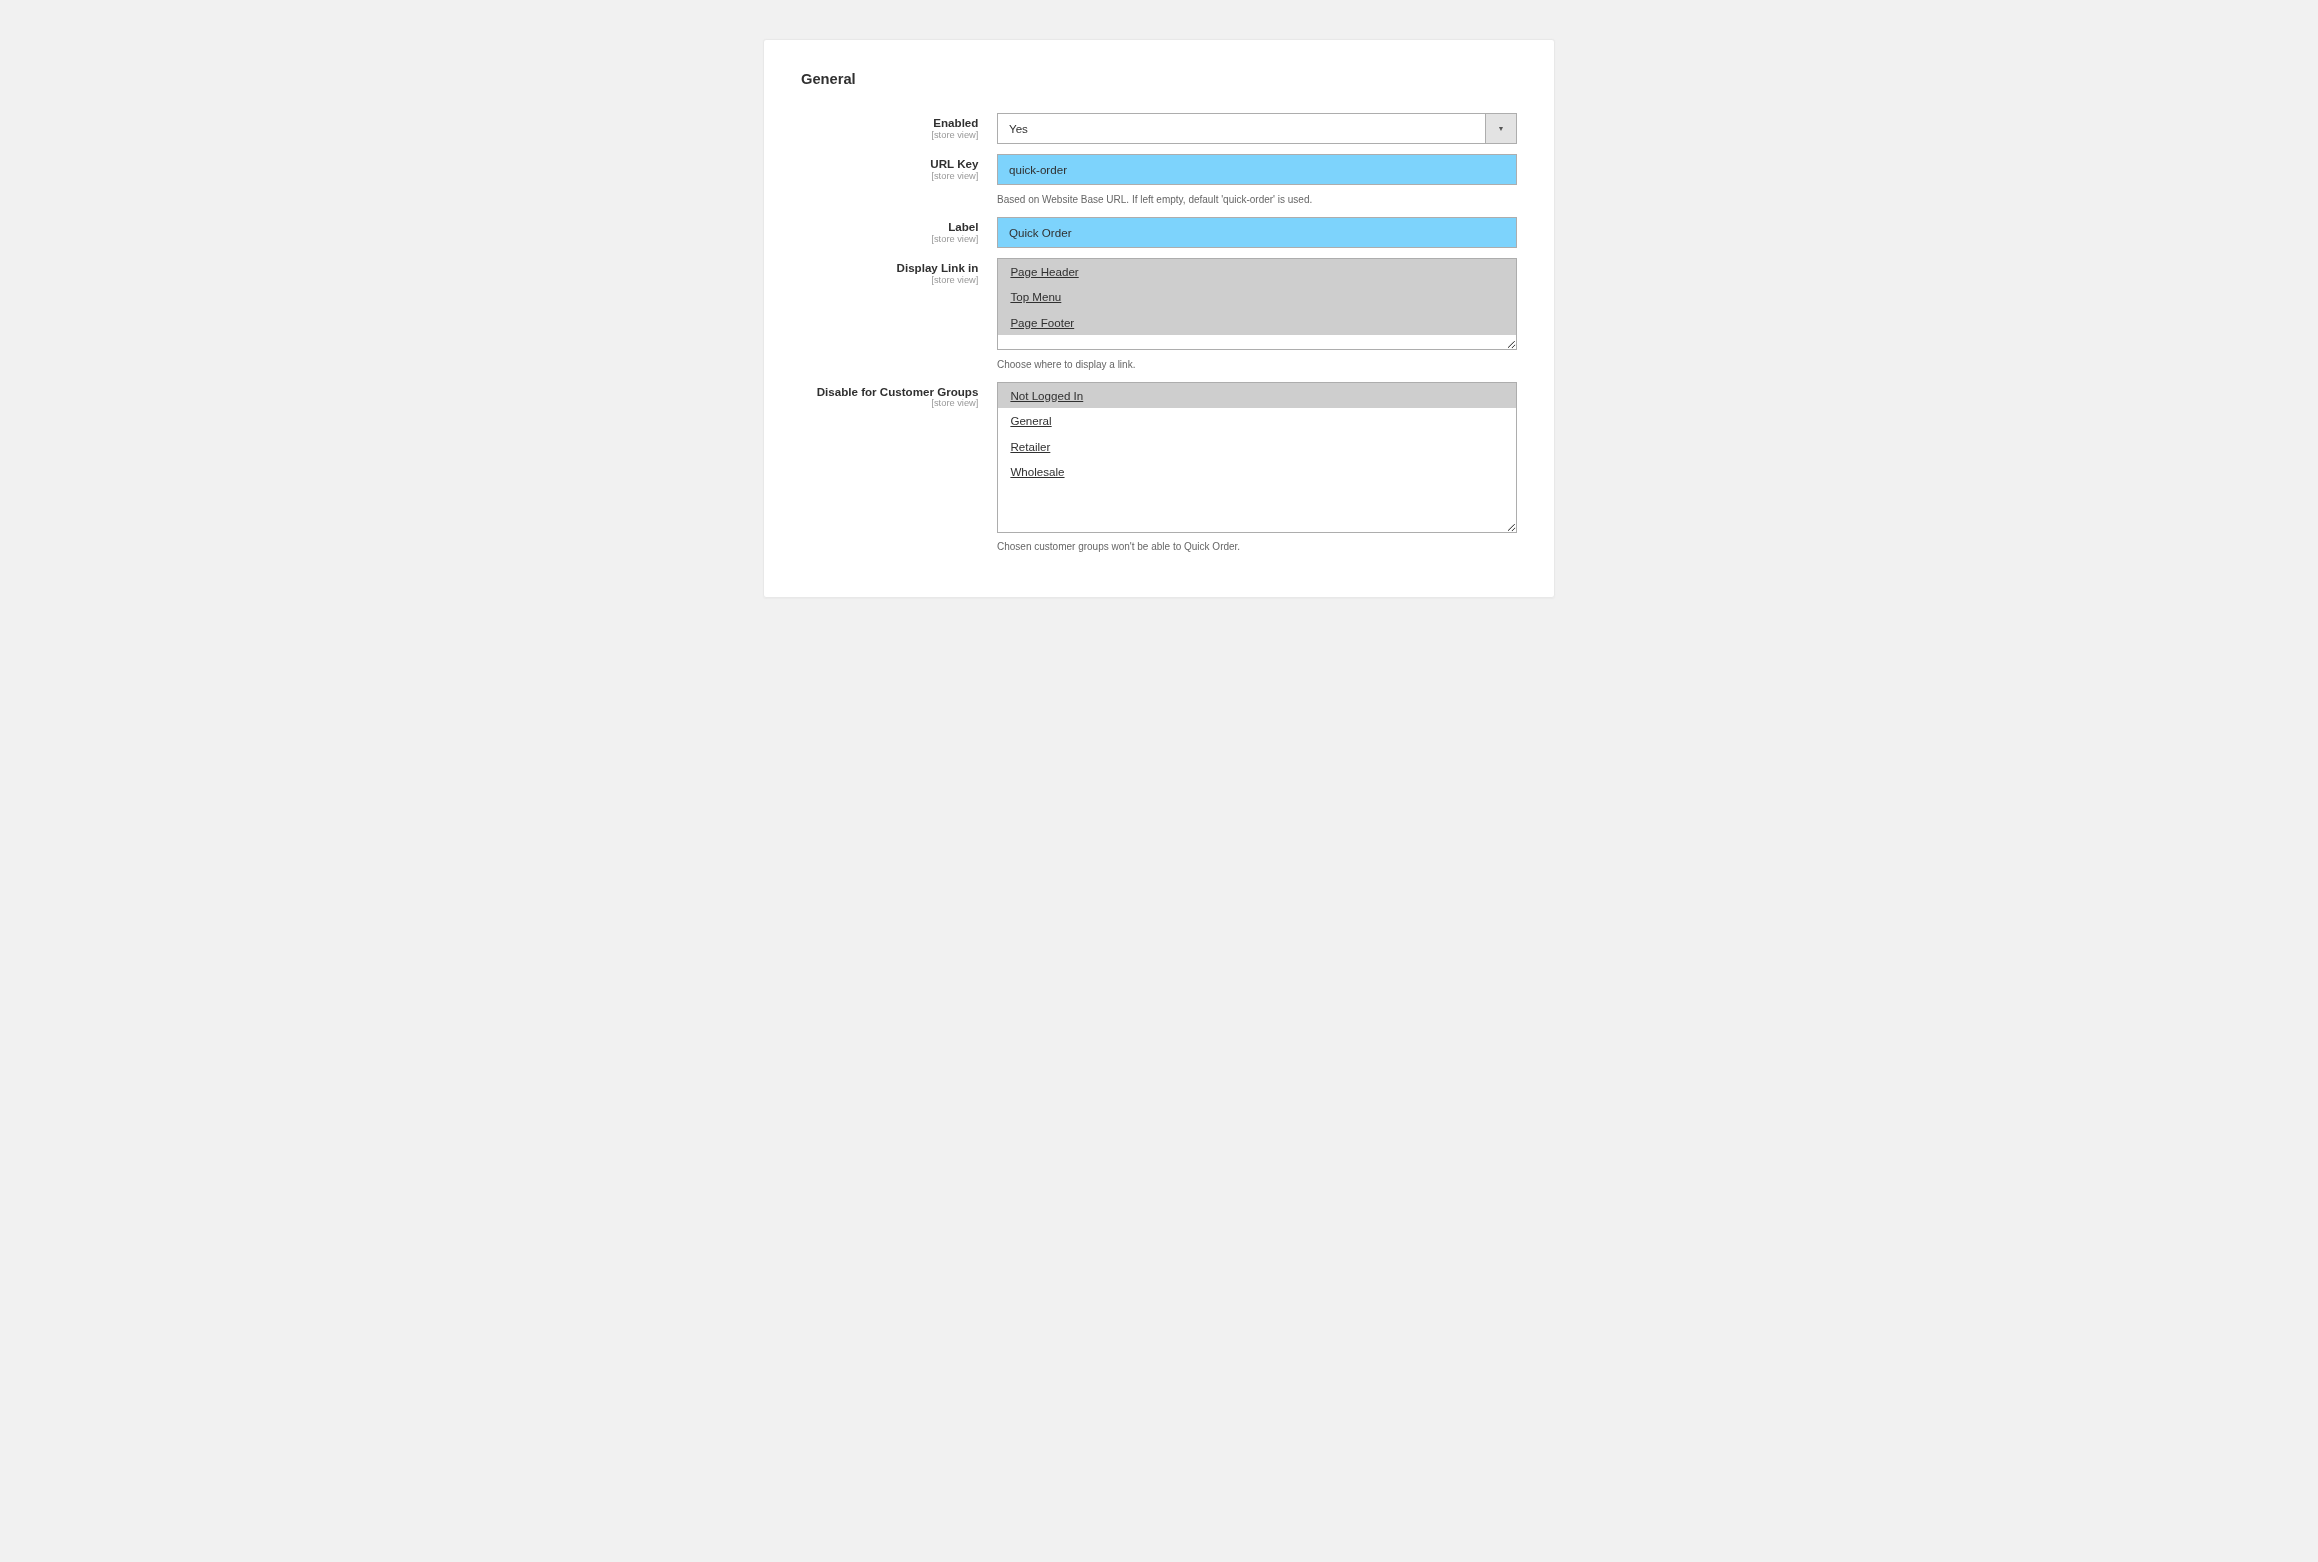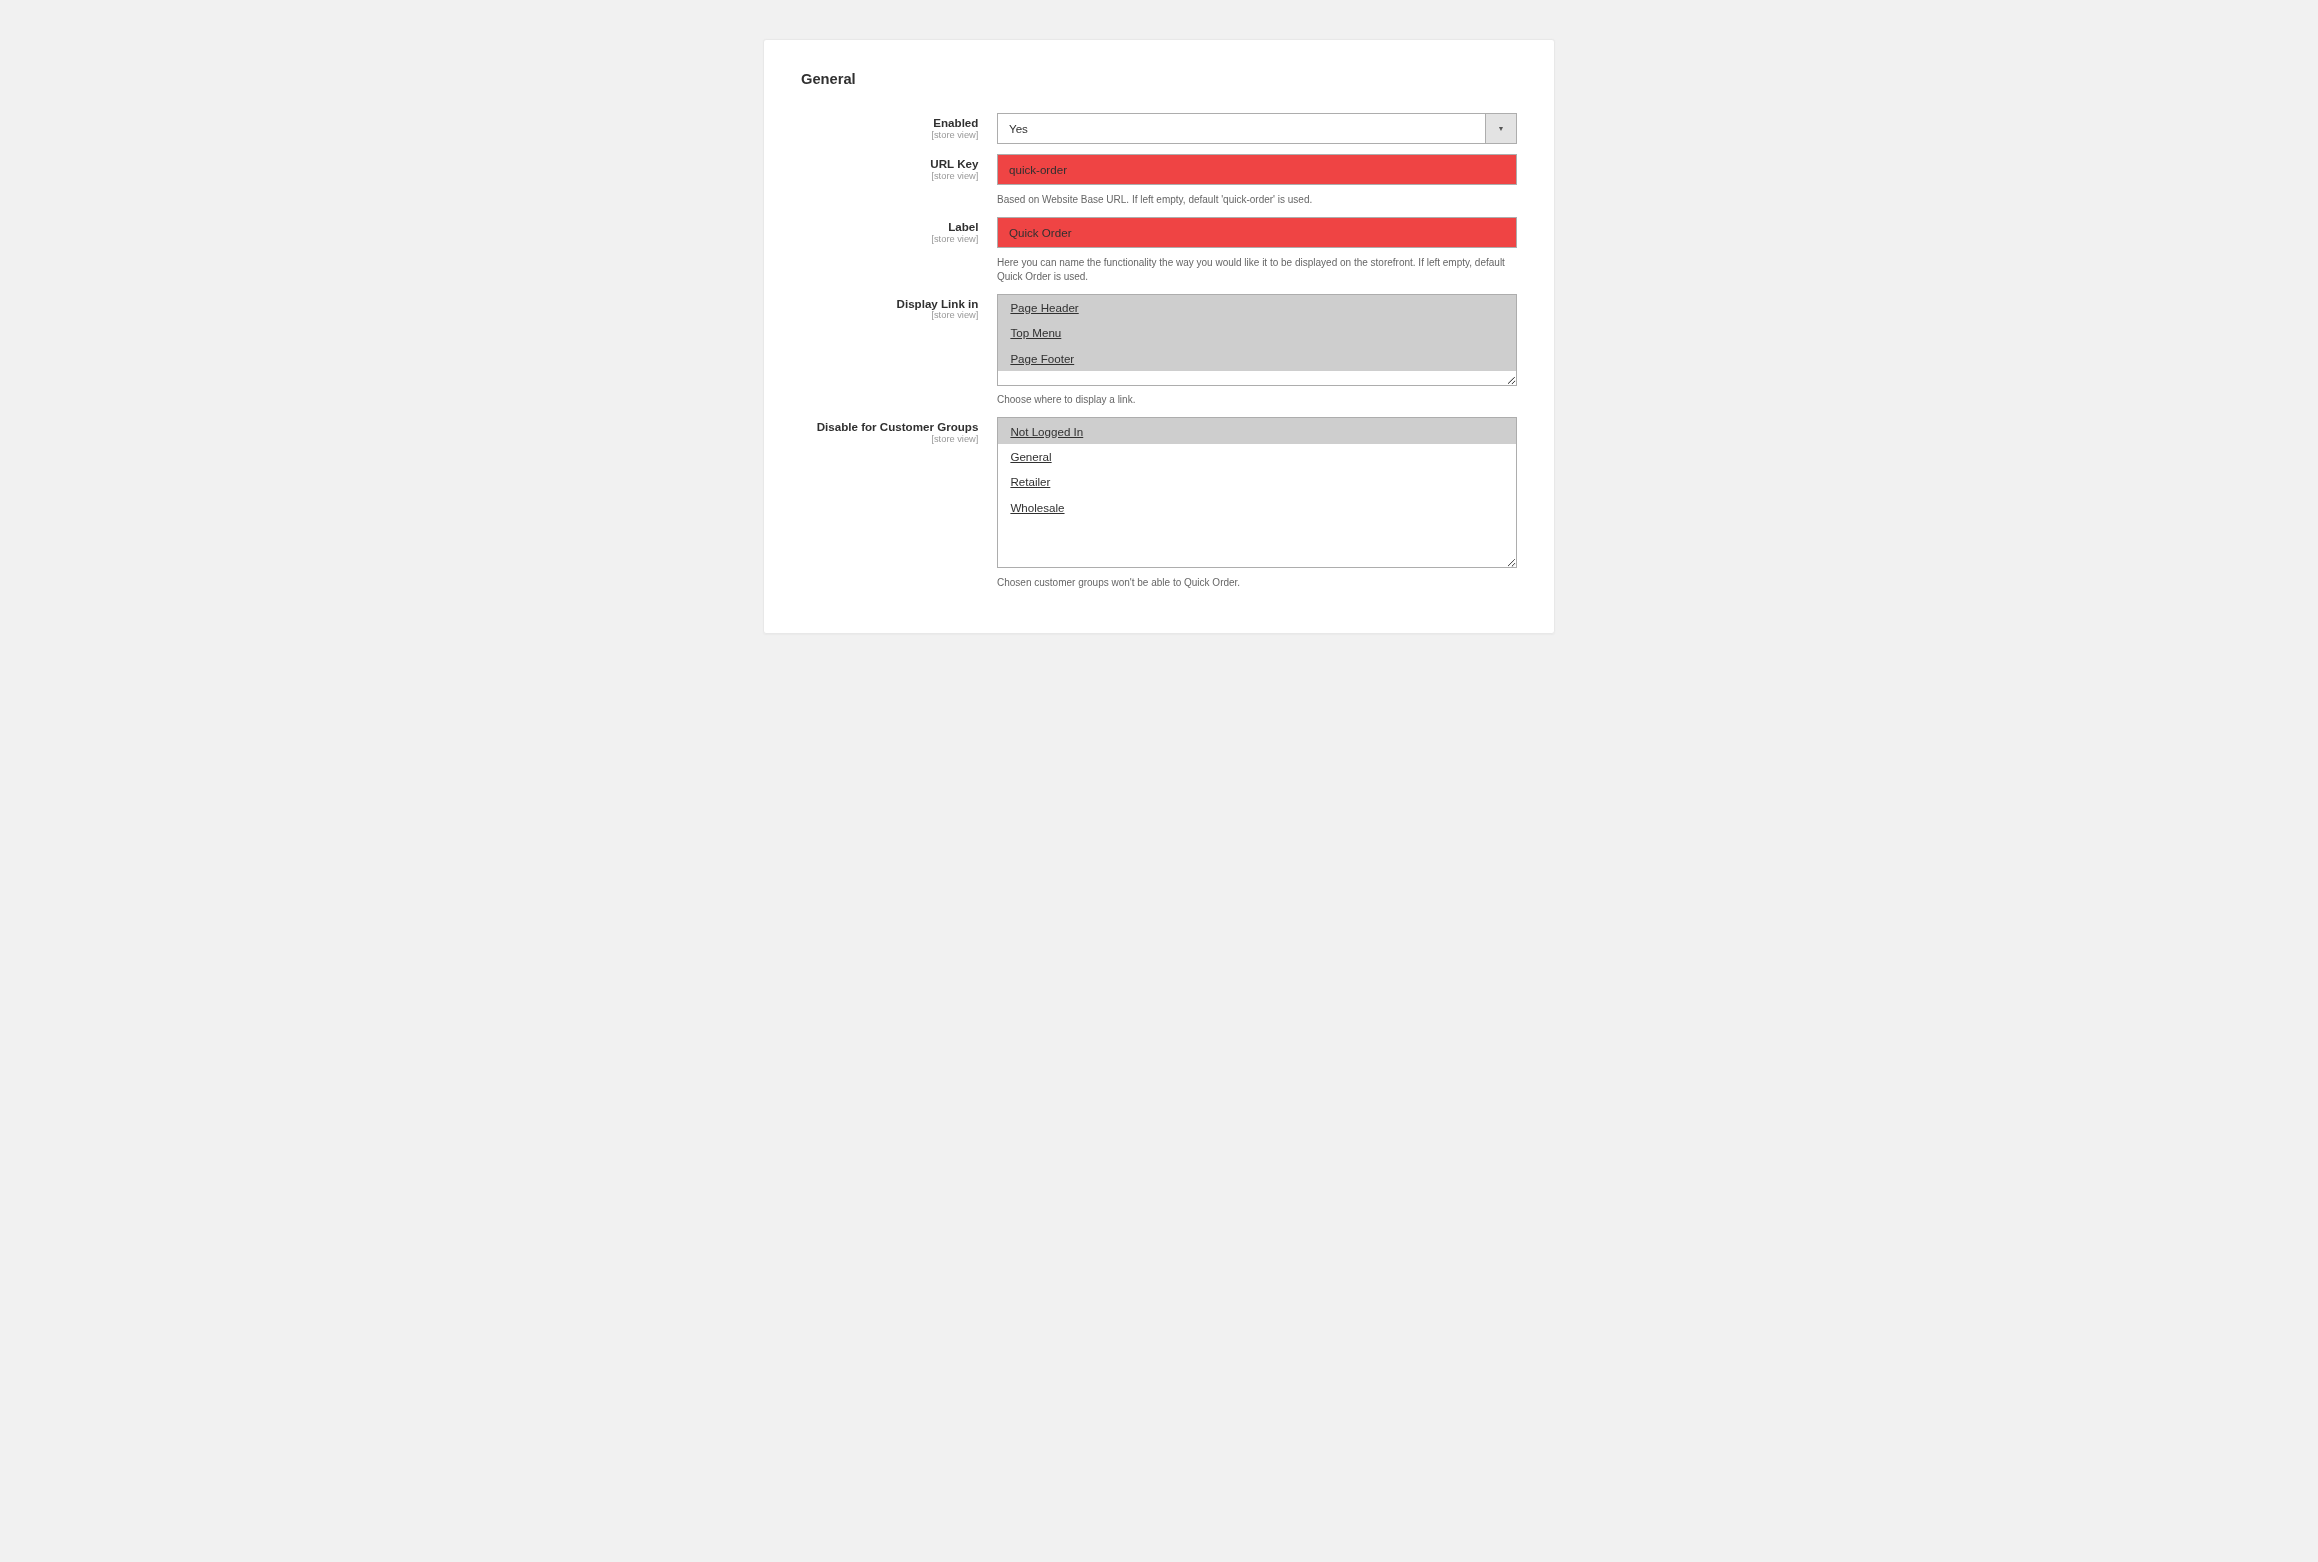--- a/index.html
+++ b/index.html
@@ -81,21 +81,21 @@
     justify-content: center;
     color: #555;
     font-size: 7px;
   }
 
   
   .text-input {
     width: 100%;
     height: 31px;
     border: 0.8px solid #adadad;
-    background: #ef4444;
+    background: #7dd3fc;
     padding: 0 11px;
     font-size: 11.6px;
     color: #303030;
     font-family: inherit;
   }
 
   
   .multiselect {
     border: 0.8px solid #adadad;
     background: #fff;
@@ -164,21 +164,20 @@
     </div>
   </div>
 
   <div class="row">
     <div class="label-col">
       <div class="label-text">Label</div>
       <div class="scope">[store view]</div>
     </div>
     <div class="field-col">
       <input class="text-input" type="text" value="Quick Order" style="">
-      <div class="note">Here you can name the functionality the way you would like it to be displayed on the storefront. If left empty, default Quick Order is used.</div>
     </div>
   </div>
 
   <div class="row">
     <div class="label-col">
       <div class="label-text">Display Link in</div>
       <div class="scope">[store view]</div>
     </div>
     <div class="field-col">
       <div class="multiselect short" id="ms-display">

